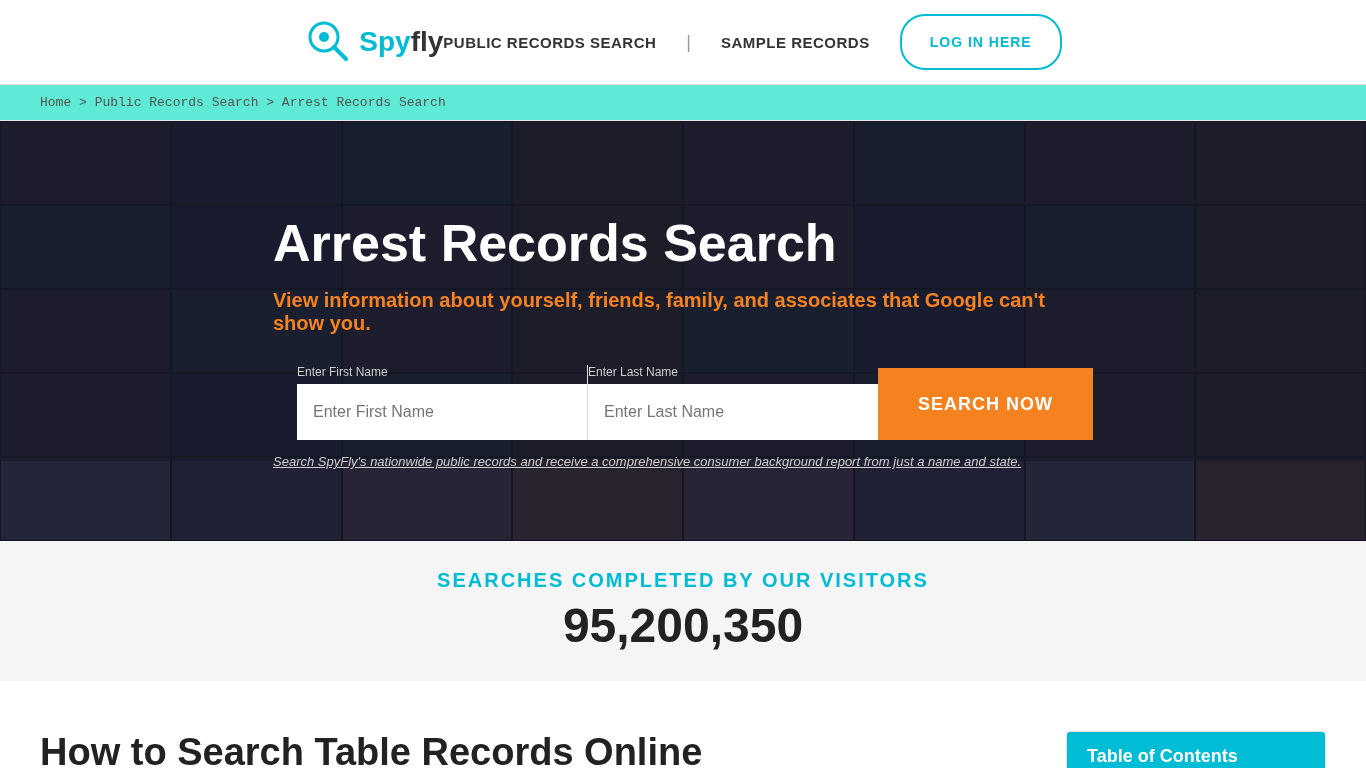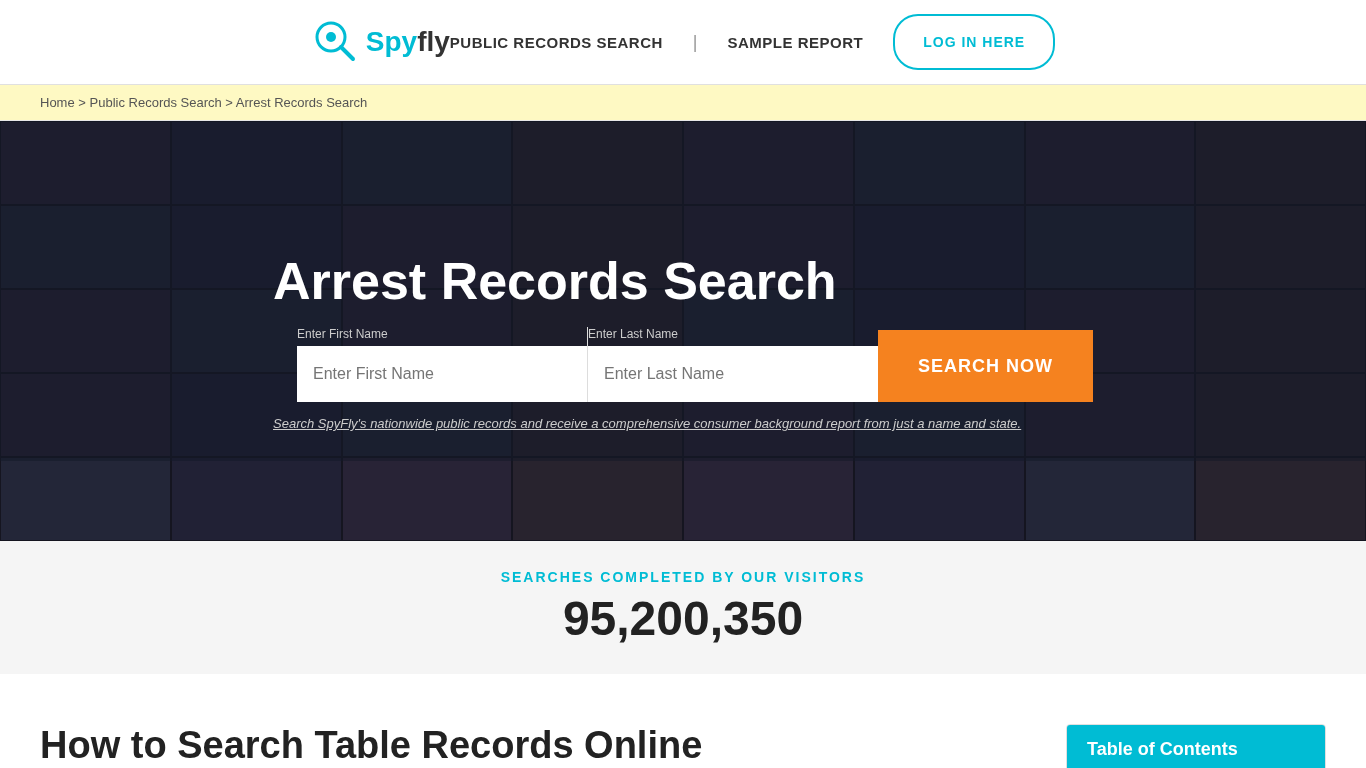--- a/index.html
+++ b/index.html
@@ -57,25 +57,26 @@
       font-weight: 700;
       font-size: 14px;
       letter-spacing: 1px;
       background: transparent;
       cursor: pointer;
       text-transform: uppercase;
     }
 
     
     .breadcrumb-bar {
-      background: #fef9c3;
+      background: #5eead4;
       padding: 10px 40px;
       font-size: 13px;
       color: #555;
       border-bottom: 1px solid #e8e8e8;
+      font-family: Liberation Mono, monospace;
     }
     .breadcrumb-bar a {
       color: #555;
       text-decoration: none;
     }
 
     
     .hero {
       position: relative;
       background: #1a1a2e;
@@ -189,21 +190,21 @@
       text-decoration: underline;
     }
 
     
     .stats-bar {
       background: #f5f5f5;
       text-align: center;
       padding: 28px 20px;
     }
     .stats-label {
-      font-size: 14px;
+      font-size: 20px;
       font-weight: 700;
       color: #00bcd4;
       letter-spacing: 2px;
       text-transform: uppercase;
       margin-bottom: 6px;
     }
     .stats-number {
       font-size: 48px;
       font-weight: 900;
       color: #222;
@@ -253,21 +254,21 @@
       <circle cx="20" cy="20" r="5" fill="#00bcd4"></circle>
       <line x1="30" y1="30" x2="42" y2="42" stroke="#00bcd4" stroke-width="4" stroke-linecap="round"></line>
     </svg>
     <span class="logo-text">
       <span>Spy</span><span style="color:#333">fly</span>
     </span>
   </div>
   <nav class="nav-area">
     <a class="nav-link">PUBLIC RECORDS SEARCH</a>
     <span class="nav-divider">|</span>
-    <a class="nav-link">SAMPLE REPORT</a>
+    <a class="nav-link">SAMPLE RECORDS</a>
     <button class="login-btn">LOG IN HERE</button>
   </nav>
 </header>
 
 <div class="breadcrumb-bar">
   <a>Home</a><span> &gt; </span><a>Public Records Search</a><span> &gt; </span><span>Arrest Records Search</span>
 </div>
 
 <section class="hero">
   <div class="mugshot-bg">
@@ -309,20 +310,21 @@
       <div class="mugshot-cell"></div>
     <div class="mugshot-cell"></div>
       <div class="mugshot-cell"></div>
       <div class="mugshot-cell"></div>
       <div class="mugshot-cell"></div>
   </div>
   <div class="hero-overlay"></div>
 
   <div class="hero-content">
     <h1 class="hero-title">Arrest Records Search</h1>
+    <p class="hero-subtitle">View information about yourself, friends, family, and associates that Google can't show you.</p>
 
     <div class="search-form">
       <div class="form-group">
         <label>Enter First Name</label>
         <input type="text" placeholder="Enter First Name" style="">
       </div>
       <div class="form-group">
         <label>Enter Last Name</label>
         <input type="text" placeholder="Enter Last Name" style="">
       </div>

